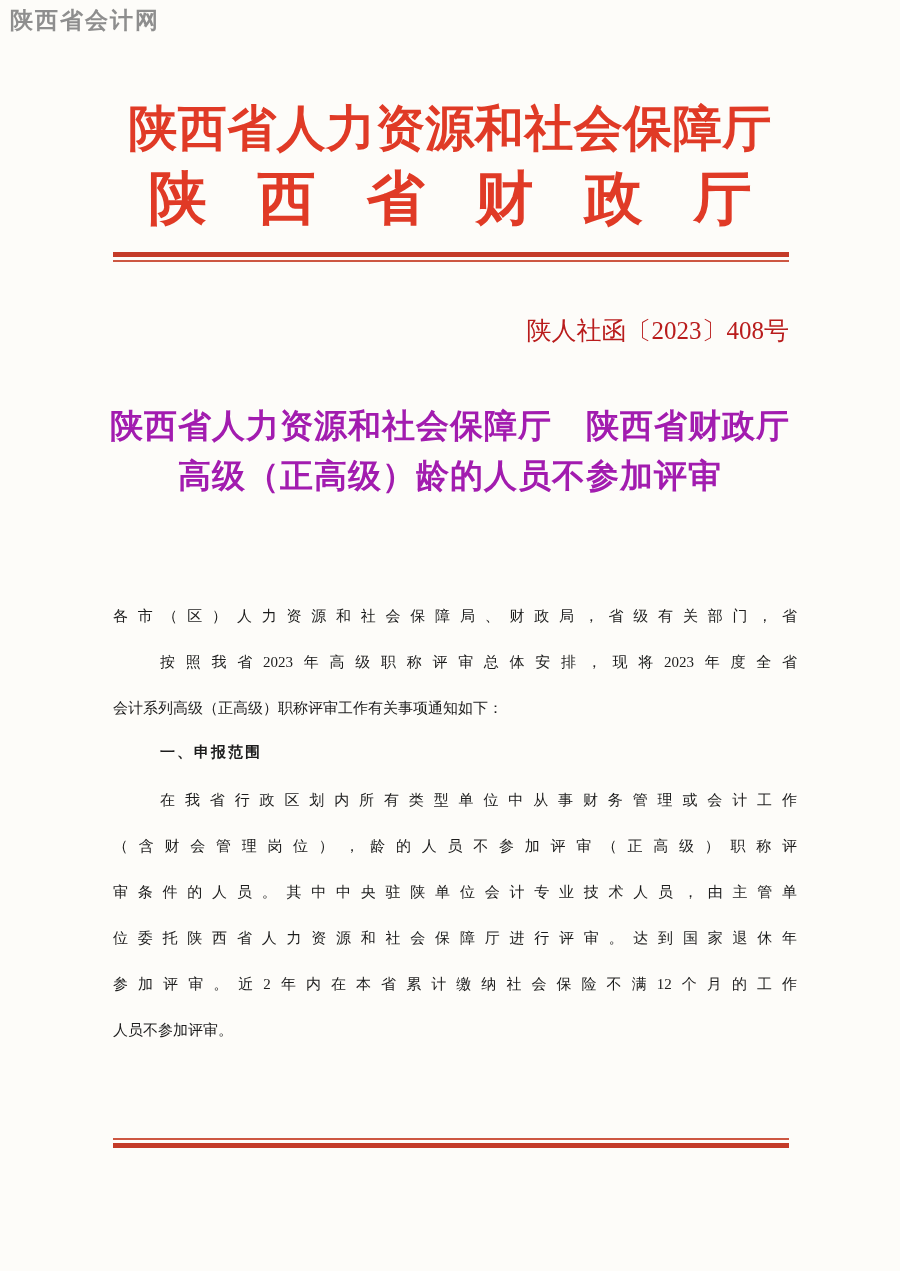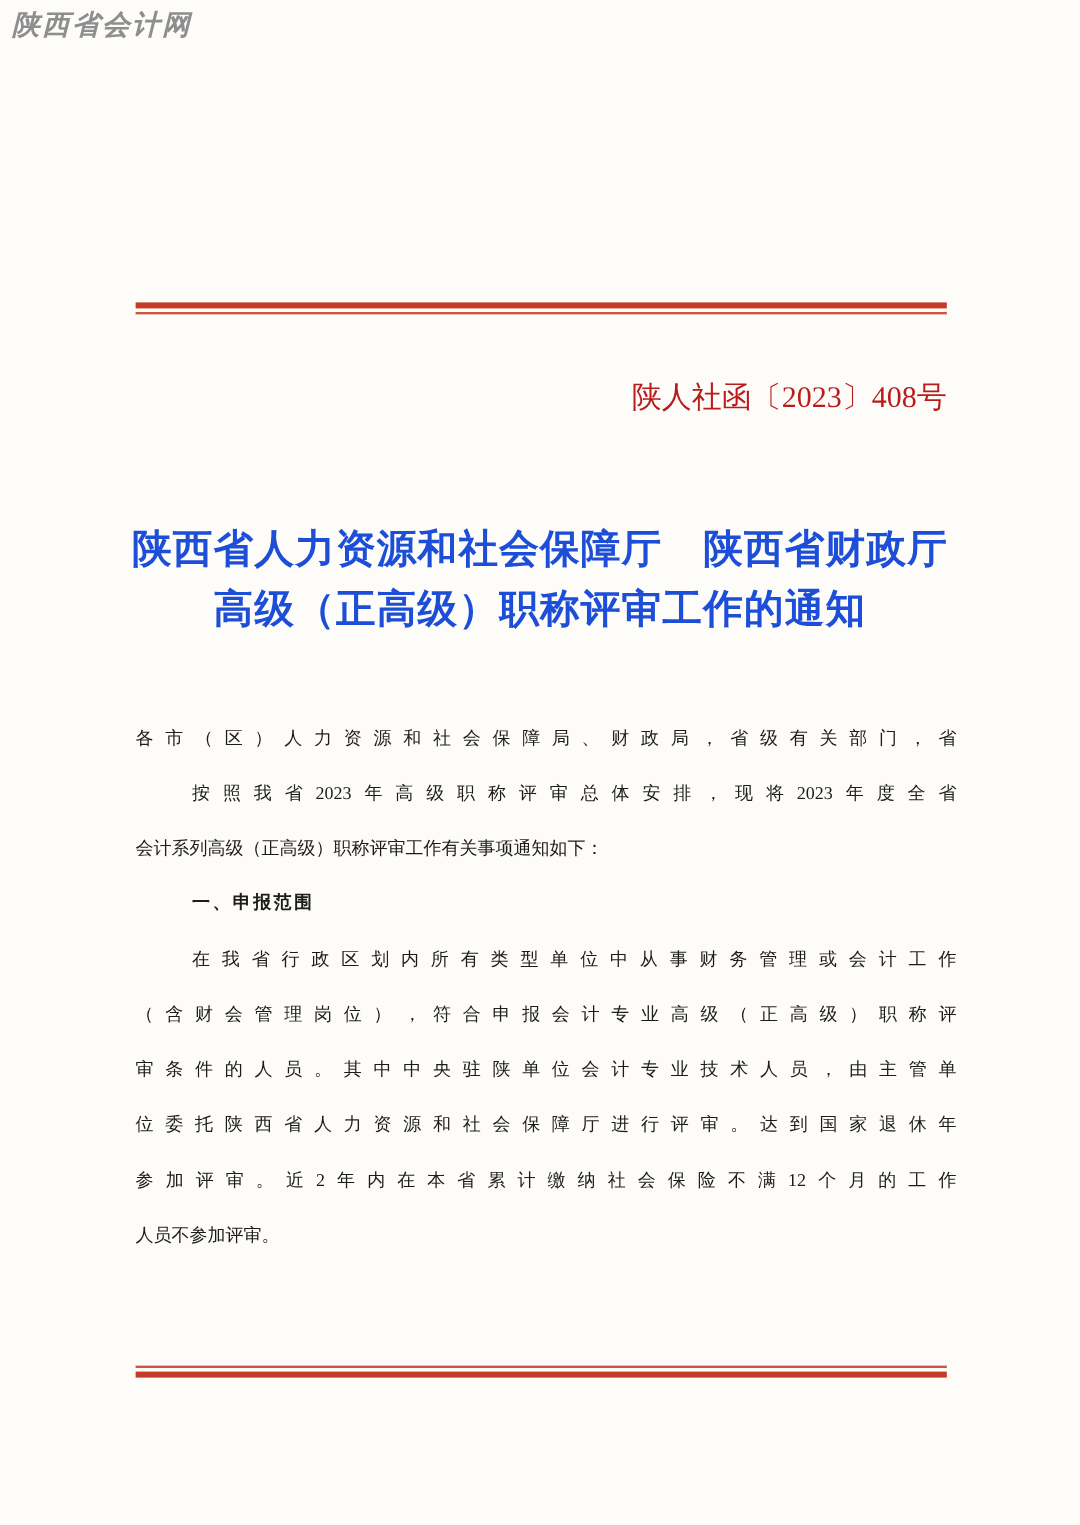--- a/index.html
+++ b/index.html
@@ -15,21 +15,20 @@
     overflow: hidden;
     font-family: "Liberation Serif", serif;
     color: #1c1c1c;
   }
   .watermark {
     position: absolute;
     top: 5px;
     left: 10px;
     font-size: 23px;
     font-weight: bold;
-    font-style: italic;
     color: #8e8e8e;
     letter-spacing: 2px;
     font-family: "Liberation Sans", sans-serif;
   }
   .red-header {
     position: absolute;
     top: 94px;
     left: 0;
     width: 100%;
     text-align: center;
@@ -73,25 +72,24 @@
     font-size: 25px;
     color: #b91c1c;
   }
   .notice-title {
     position: absolute;
     top: 401px;
     left: 0;
     width: 100%;
     text-align: center;
     font-weight: bold;
-    color: #1d4ed8;
+    color: #a21caf;
     font-size: 33px;
     line-height: 50px;
     letter-spacing: 1px;
-    margin-top: 32px;
   }
   .body-text {
     position: absolute;
     top: 593px;
     left: 113px;
     width: 684px;
     font-size: 15px;
     line-height: 46px;
     color: #1c1c1c;
   }
@@ -128,41 +126,45 @@
     background: #c43b28;
   }
 </style>
 </head>
 <body>
 
 <div class="page">
 
   <div class="watermark">陕西省会计网</div>
 
+  <div class="red-header">
+    <div class="agency-line1">陕西省人力资源和社会保障厅</div>
+    <div class="agency-line2">陕西省财政厅</div>
+  </div>
 
   <div class="rule-top">
     <div class="thick"></div>
     <div class="gap"></div>
     <div class="thin"></div>
   </div>
 
   <div class="doc-number">陕人社函〔2023〕408号</div>
 
   <div class="notice-title">
     <div>陕西省人力资源和社会保障厅　陕西省财政厅</div>
-    <div>高级（正高级）职称评审工作的通知</div>
+    <div>高级（正高级）龄的人员不参加评审</div>
   </div>
 
   <div class="body-text">
     <div class="line">各市（区）人力资源和社会保障局、财政局，省级有关部门，省</div>
     <div class="line indent">按照我省2023年高级职称评审总体安排，现将2023年度全省</div>
     <div class="line noj">会计系列高级（正高级）职称评审工作有关事项通知如下：</div>
     <div class="line noj indent bold">一、申报范围</div>
     <div class="line indent">在我省行政区划内所有类型单位中从事财务管理或会计工作</div>
-    <div class="line">（含财会管理岗位），符合申报会计专业高级（正高级）职称评</div>
+    <div class="line">（含财会管理岗位），龄的人员不参加评审（正高级）职称评</div>
     <div class="line">审条件的人员。其中中央驻陕单位会计专业技术人员，由主管单</div>
     <div class="line">位委托陕西省人力资源和社会保障厅进行评审。达到国家退休年</div>
     <div class="line">参加评审。近2年内在本省累计缴纳社会保险不满12个月的工作</div>
     <div class="line noj">人员不参加评审。</div>
   </div>
 
   <div class="rule-bottom">
     <div class="thin"></div>
     <div class="gap"></div>
     <div class="thick"></div>

